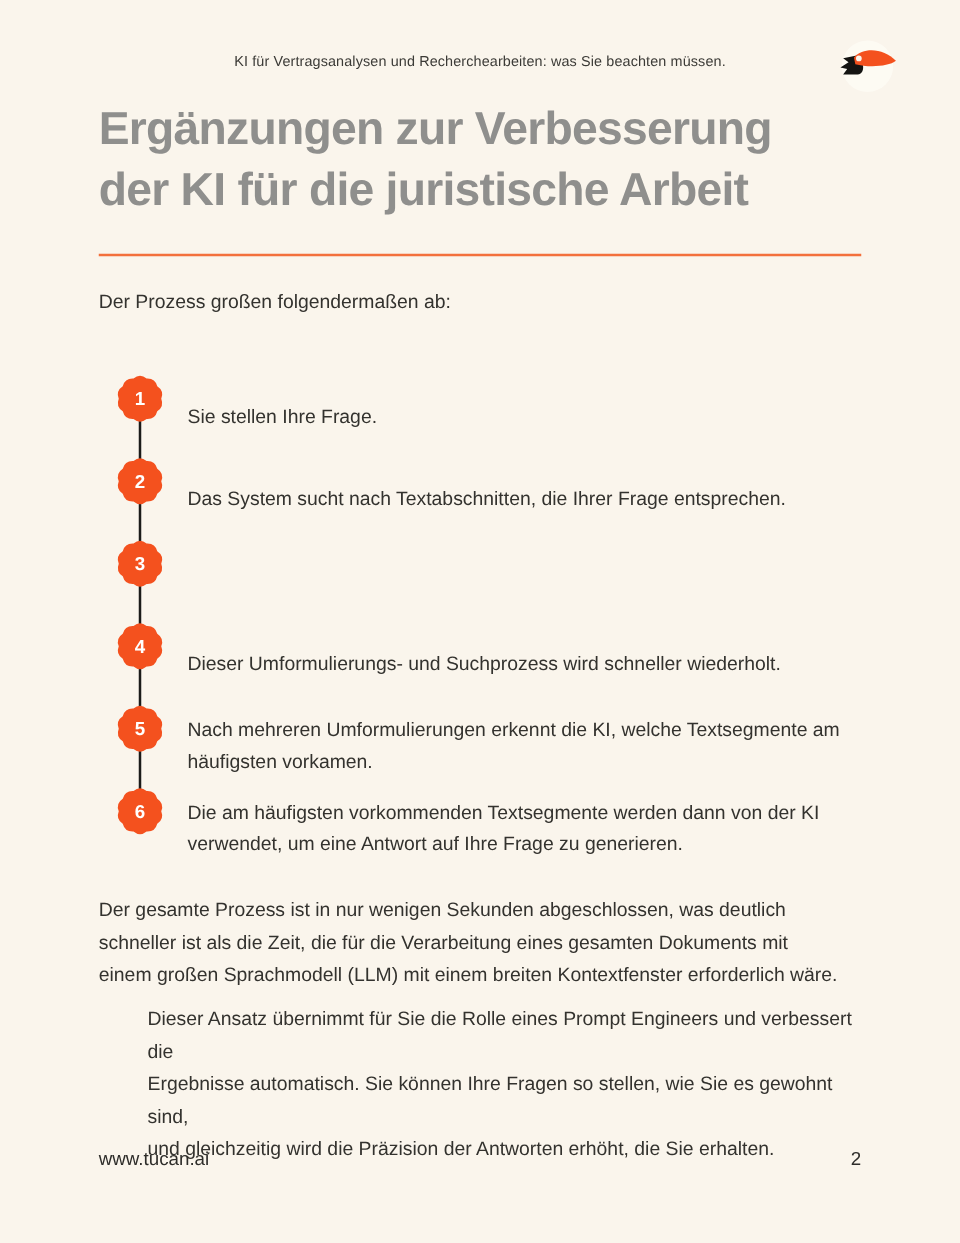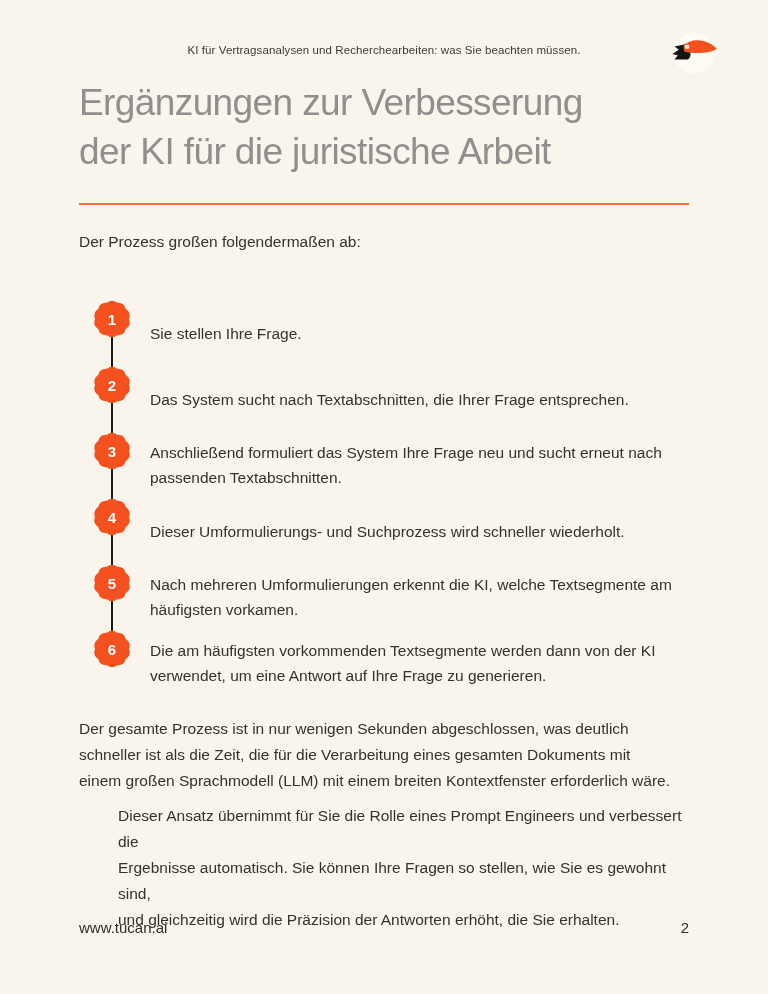--- a/index.html
+++ b/index.html
@@ -31,21 +31,21 @@
     top: 30px;
     right: 48px;
     width: 52px;
     height: 46px;
   }
   
   .title {
     margin-top: 22px;
     font-size: 37px;
     line-height: 49px;
-    font-weight: 400;
+    font-weight: 700;
     letter-spacing: -0.6px;
     color: #8F8F8D;
     white-space: pre-line;
   }
   .divider {
     margin-top: 27px;
     height: 2px;
     width: 100%;
     background: #F3703C;
     border: none;
@@ -172,22 +172,20 @@
       <div class="step-text">Das System sucht nach Textabschnitten, die Ihrer Frage entsprechen.</div>
     </div>
 
     <div class="step">
       <div class="badge">
         <svg viewBox="0 0 38 38">
             <path fill="#F4511E" d="M36,19 Q38.5,25.3 32.8,29 Q31.1,35.6 24.3,35.2 Q19,39.5 13.8,35.2 Q6.9,35.6 5.2,29 Q-0.5,25.3 2,19 Q-0.5,12.7 5.2,9 Q6.9,2.4 13.8,2.8 Q19,-1.5 24.3,2.8 Q31.1,2.4 32.8,9 Q38.5,12.7 36,19 Z"></path>
           </svg>
         <span class="num">3</span>
       </div>
-      <div class="step-text">Anschließend formuliert das System Ihre Frage neu und sucht erneut nach
-passenden Textabschnitten.</div>
     </div>
 
     <div class="step">
       <div class="badge">
         <svg viewBox="0 0 38 38">
             <path fill="#F4511E" d="M36,19 Q38.5,25.3 32.8,29 Q31.1,35.6 24.3,35.2 Q19,39.5 13.8,35.2 Q6.9,35.6 5.2,29 Q-0.5,25.3 2,19 Q-0.5,12.7 5.2,9 Q6.9,2.4 13.8,2.8 Q19,-1.5 24.3,2.8 Q31.1,2.4 32.8,9 Q38.5,12.7 36,19 Z"></path>
           </svg>
         <span class="num">4</span>
       </div>
       <div class="step-text">Dieser Umformulierungs- und Suchprozess wird schneller wiederholt.</div>

